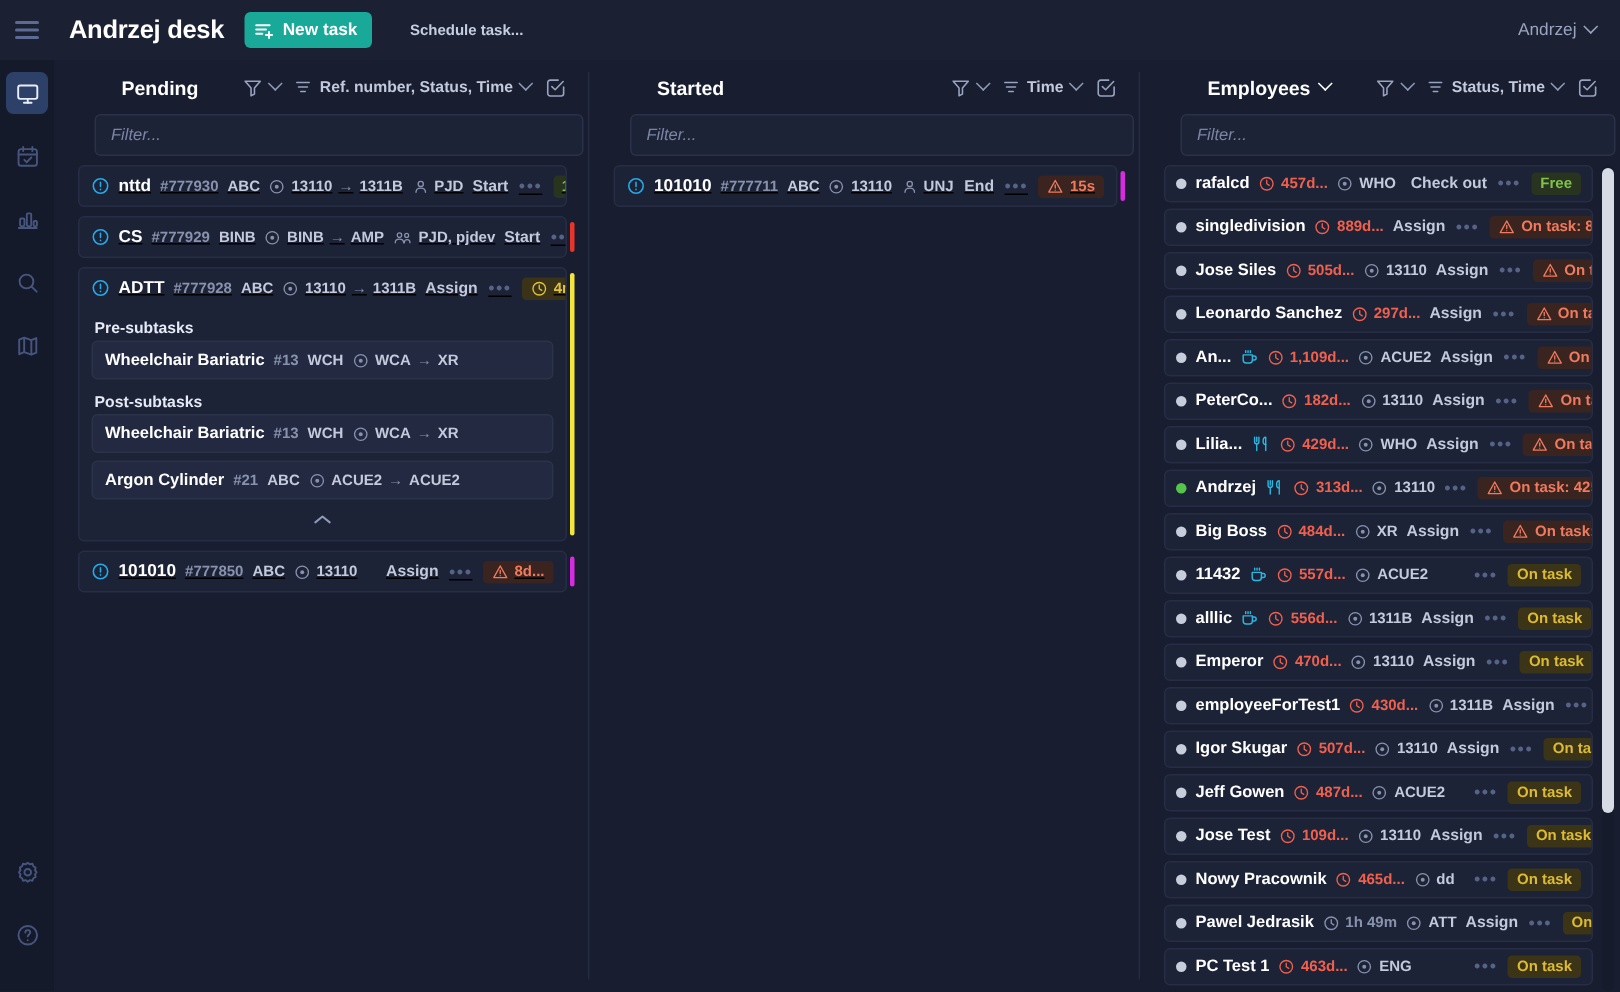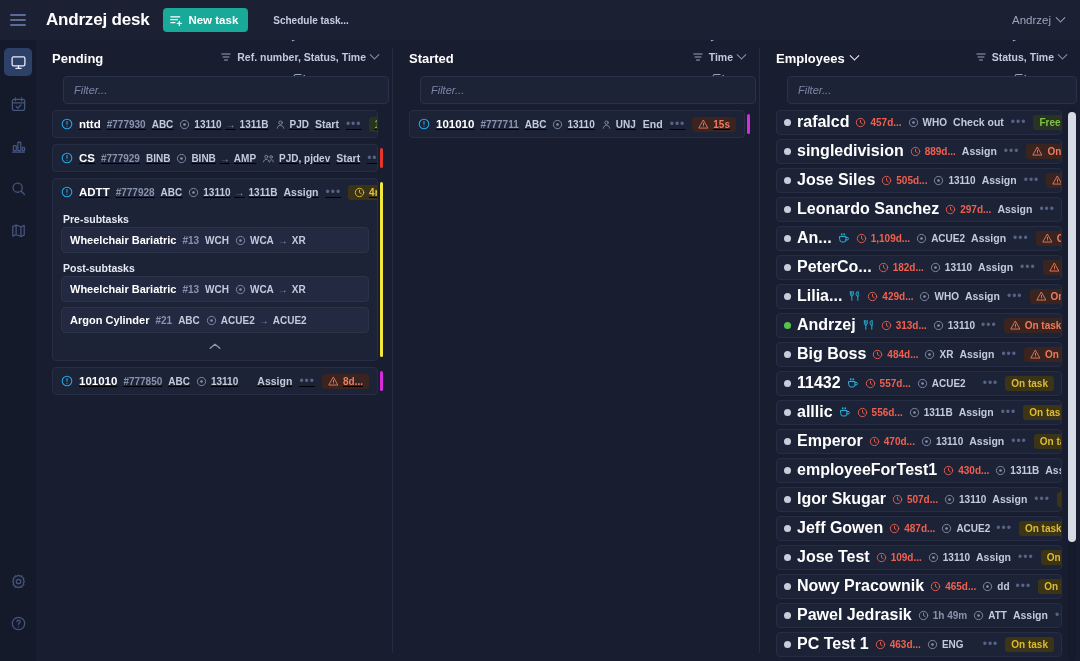--- a/index.html
+++ b/index.html
@@ -86,23 +86,23 @@
   .col-started  { width: 366px; }
   .col-employees{ flex: 1; }
   .col-sep { width: 1px; background: #252b41; margin-top: 8px; margin-bottom: 8px; }
 
   .col-head {
     height: 28px; display: flex; align-items: center;
     padding: 0 14px 0 16px; margin-top: 4px;
   }
   .col-title {
     color: #ffffff; font-size: 13px; font-weight: bold;
-    display: flex; align-items: center; gap: 6px; white-space: nowrap;
-  }
-  .col-tools { margin-left: auto; display: flex; align-items: center; gap: 9px; color: #8d99b8; flex-direction: column; }
+    display: flex; align-items: center; gap: 6px; white-space: nowrap; margin-left: 29px;
+  }
+  .col-tools { margin-left: auto; display: flex; align-items: center; gap: 9px; color: #8d99b8; }
   .tool { display: flex; align-items: center; gap: 5px; cursor: pointer; }
   .tool-label { font-size: 10.5px; font-weight: bold; color: #c2c9dd; white-space: nowrap; }
 
   .filter-wrap { padding: 4px 14px 6px 16px; }
   .filter-input {
     width: 100%; height: 28px;
     background: #1d2337; border: 1px solid #2a3148; border-radius: 4px;
     color: #b9c1d6; font-size: 11px; font-style: italic;
     padding: 0 10px; outline: none;
     font-family: "Liberation Sans", sans-serif;
@@ -153,21 +153,21 @@
   .collapse-row { display: flex; align-items: center; justify-content: center; height: 16px; cursor: pointer; }
 
   
   .emp-row {
     background: #1d2337; border: 1px solid #262d44; border-radius: 4px;
     height: 24.5px; display: flex; align-items: center; gap: 6px;
     padding: 0 7px; margin-bottom: 4.5px; white-space: nowrap; overflow: hidden;
   }
   .status-dot { width: 7px; height: 7px; border-radius: 50%; background: #c8cddc; flex: none; }
   .status-dot.green { background: #56c44a; }
-  .emp-name { color: #ffffff; font-size: 16px; font-weight: bold; }
+  .emp-name { color: #ffffff; font-size: 11px; font-weight: bold; }
   .emp-time { display: flex; align-items: center; gap: 4px; font-size: 10px; font-weight: bold; color: #f0604d; }
   .emp-time.gray { color: #8892ad; }
   .emp-loc { color: #c3cadd; font-size: 10px; font-weight: bold; display: flex; align-items: center; gap: 4px; }
   .emp-actions { margin-left: auto; display: flex; align-items: center; gap: 7px; }
   .status-pill {
     font-size: 10px; font-weight: bold; border-radius: 3px; padding: 2px 6px;
     display: flex; align-items: center; gap: 4px; white-space: nowrap;
   }
   .pill-free   { background: #28341f; color: #7ec24d; }
   .pill-ontask { background: #3b3416; color: #dcbb33; }

